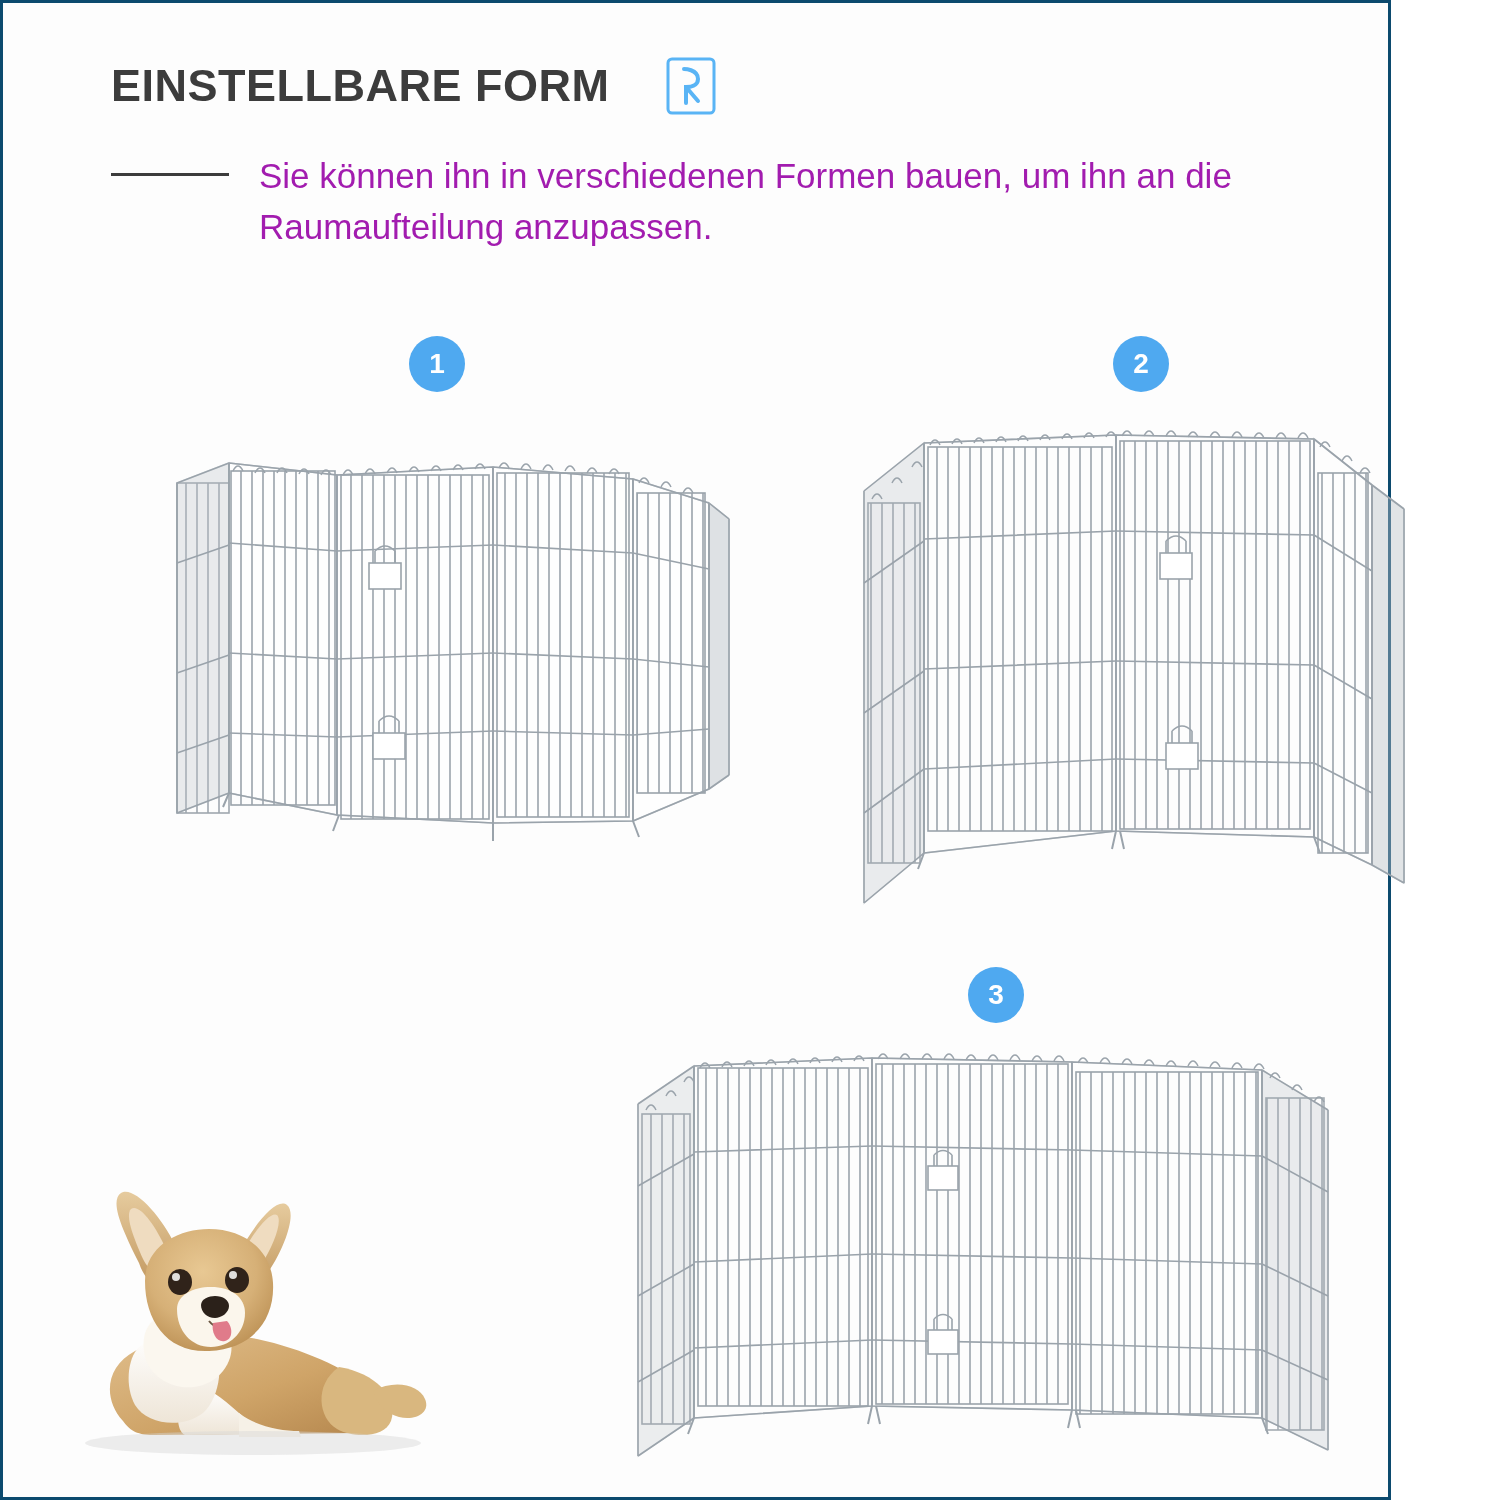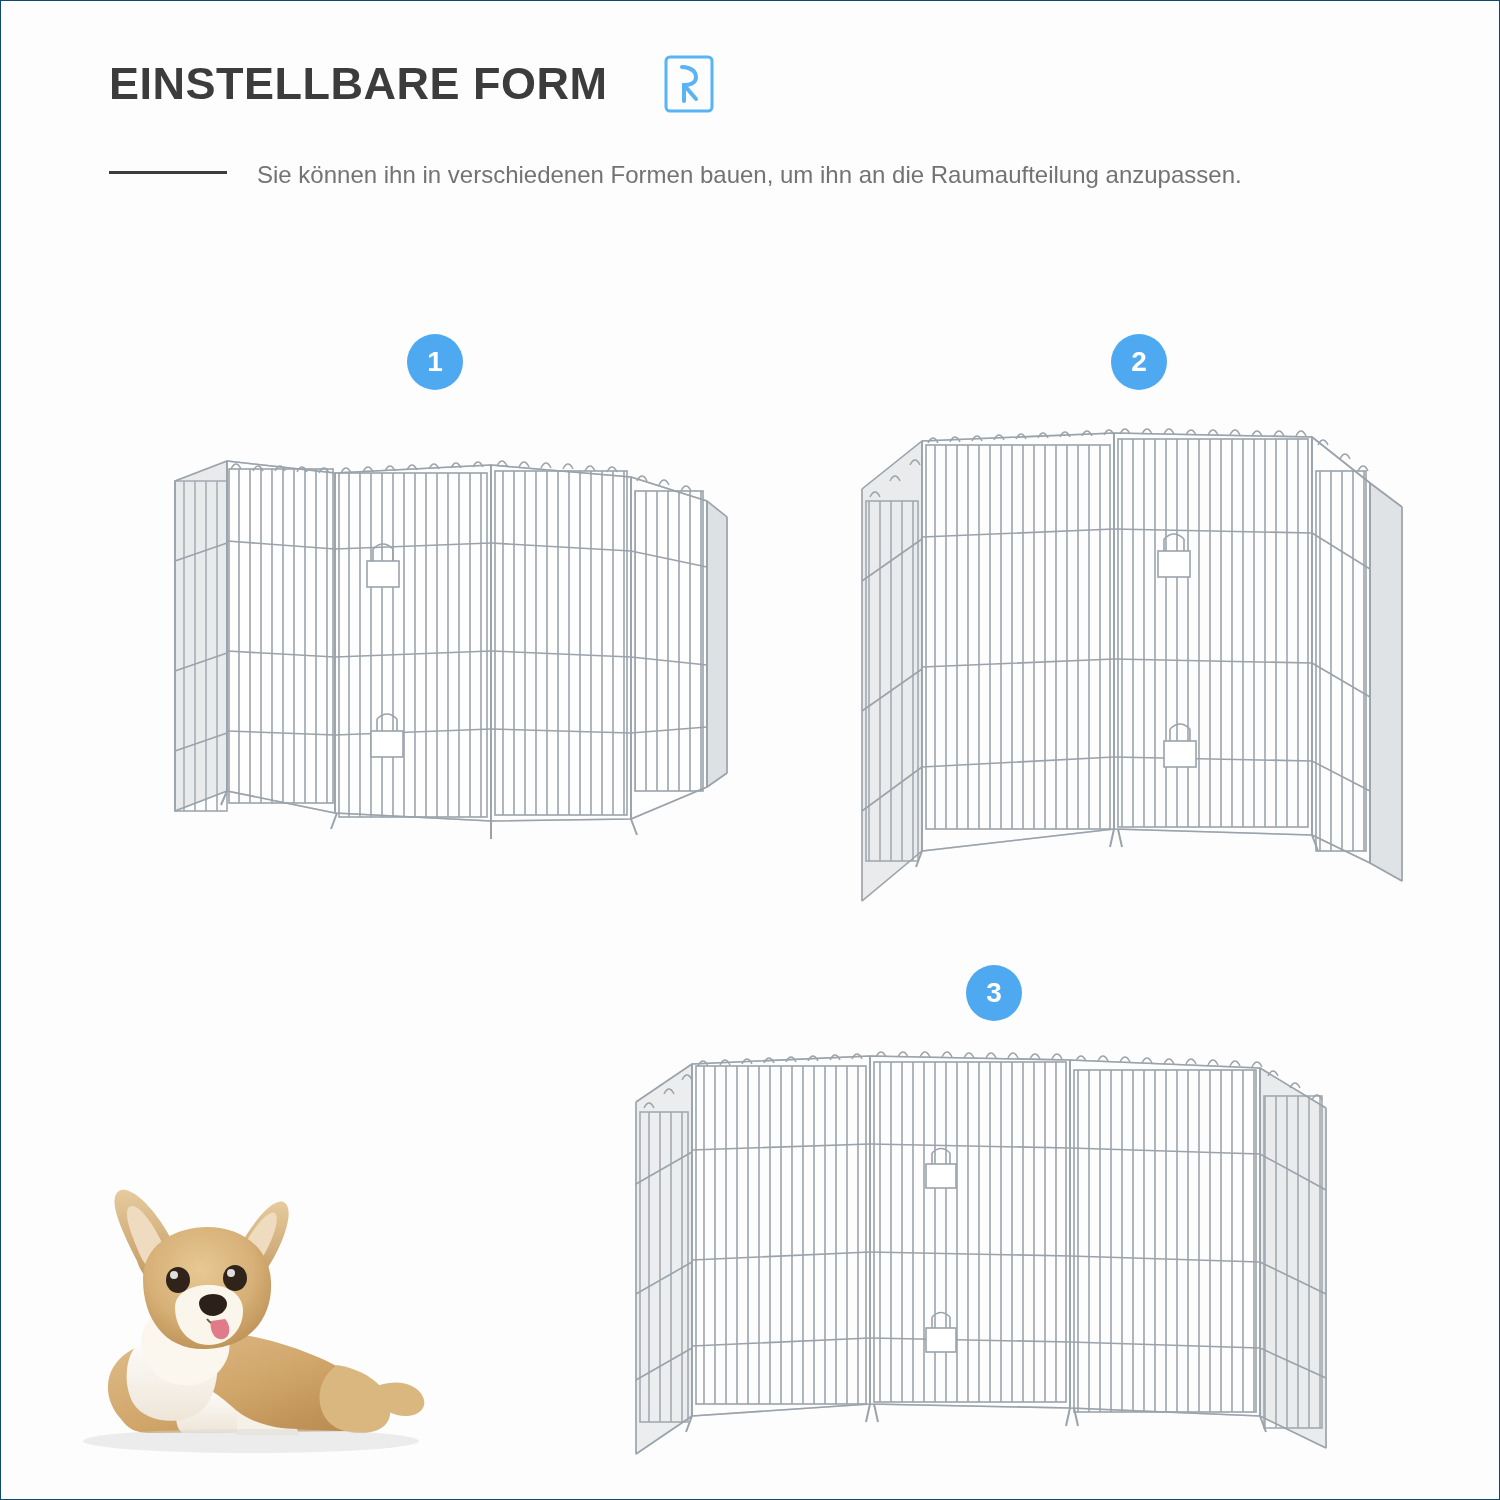--- a/index.html
+++ b/index.html
@@ -8,25 +8,25 @@
   }
   body {
     width: 1500px;
     height: 1500px;
     background: #ffffff;
     font-family: "Liberation Sans", sans-serif;
     overflow: hidden;
   }
   .page {
     position: relative;
-    width: 1500px;
+    width: 1391px;
     height: 1500px;
     background: #fdfdfd;
     box-sizing: border-box;
-    border: 1px solid #0c4a6e;
+    border: 3px solid #0c4a6e;
   }
 
   
   .header {
     position: absolute;
     top: 52px;
     left: 108px;
     right: 60px;
   }
   .title-row {
@@ -54,24 +54,24 @@
     margin-top: 34px;
   }
   .dash {
     width: 118px;
     height: 3px;
     background: #3c3c3c;
     margin-top: 22px;
     flex: none;
   }
   .subtitle {
-    font-size: 24px;
-    color: #737373;
+    font-size: 35px;
+    color: #a21caf;
     line-height: 1.45;
-    margin: 9px 0 0 30px;
+    margin: 0 0 0 30px;
     max-width: 1090px;
   }
 
   
   .badge {
     position: absolute;
     width: 56px;
     height: 56px;
     border-radius: 50%;
     background: #4fa9f0;

